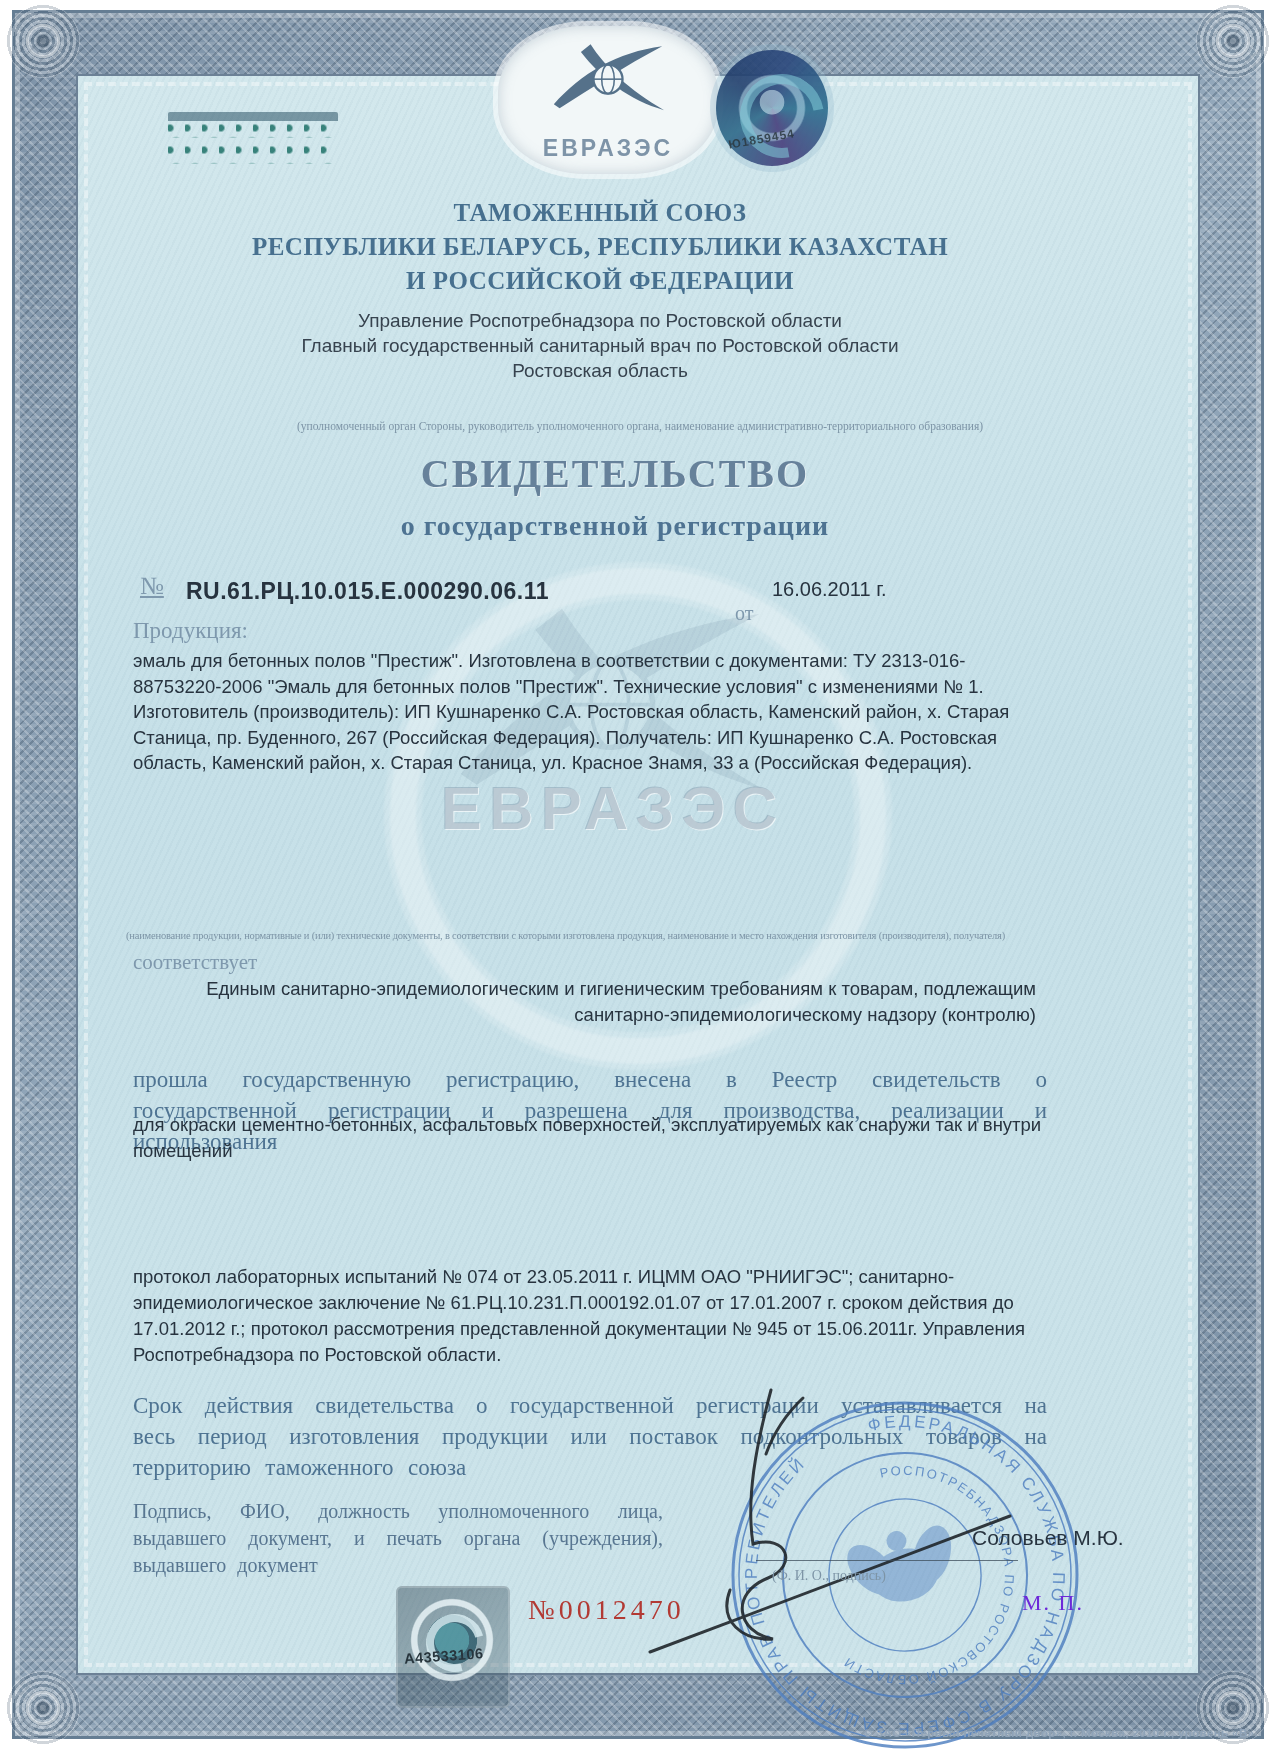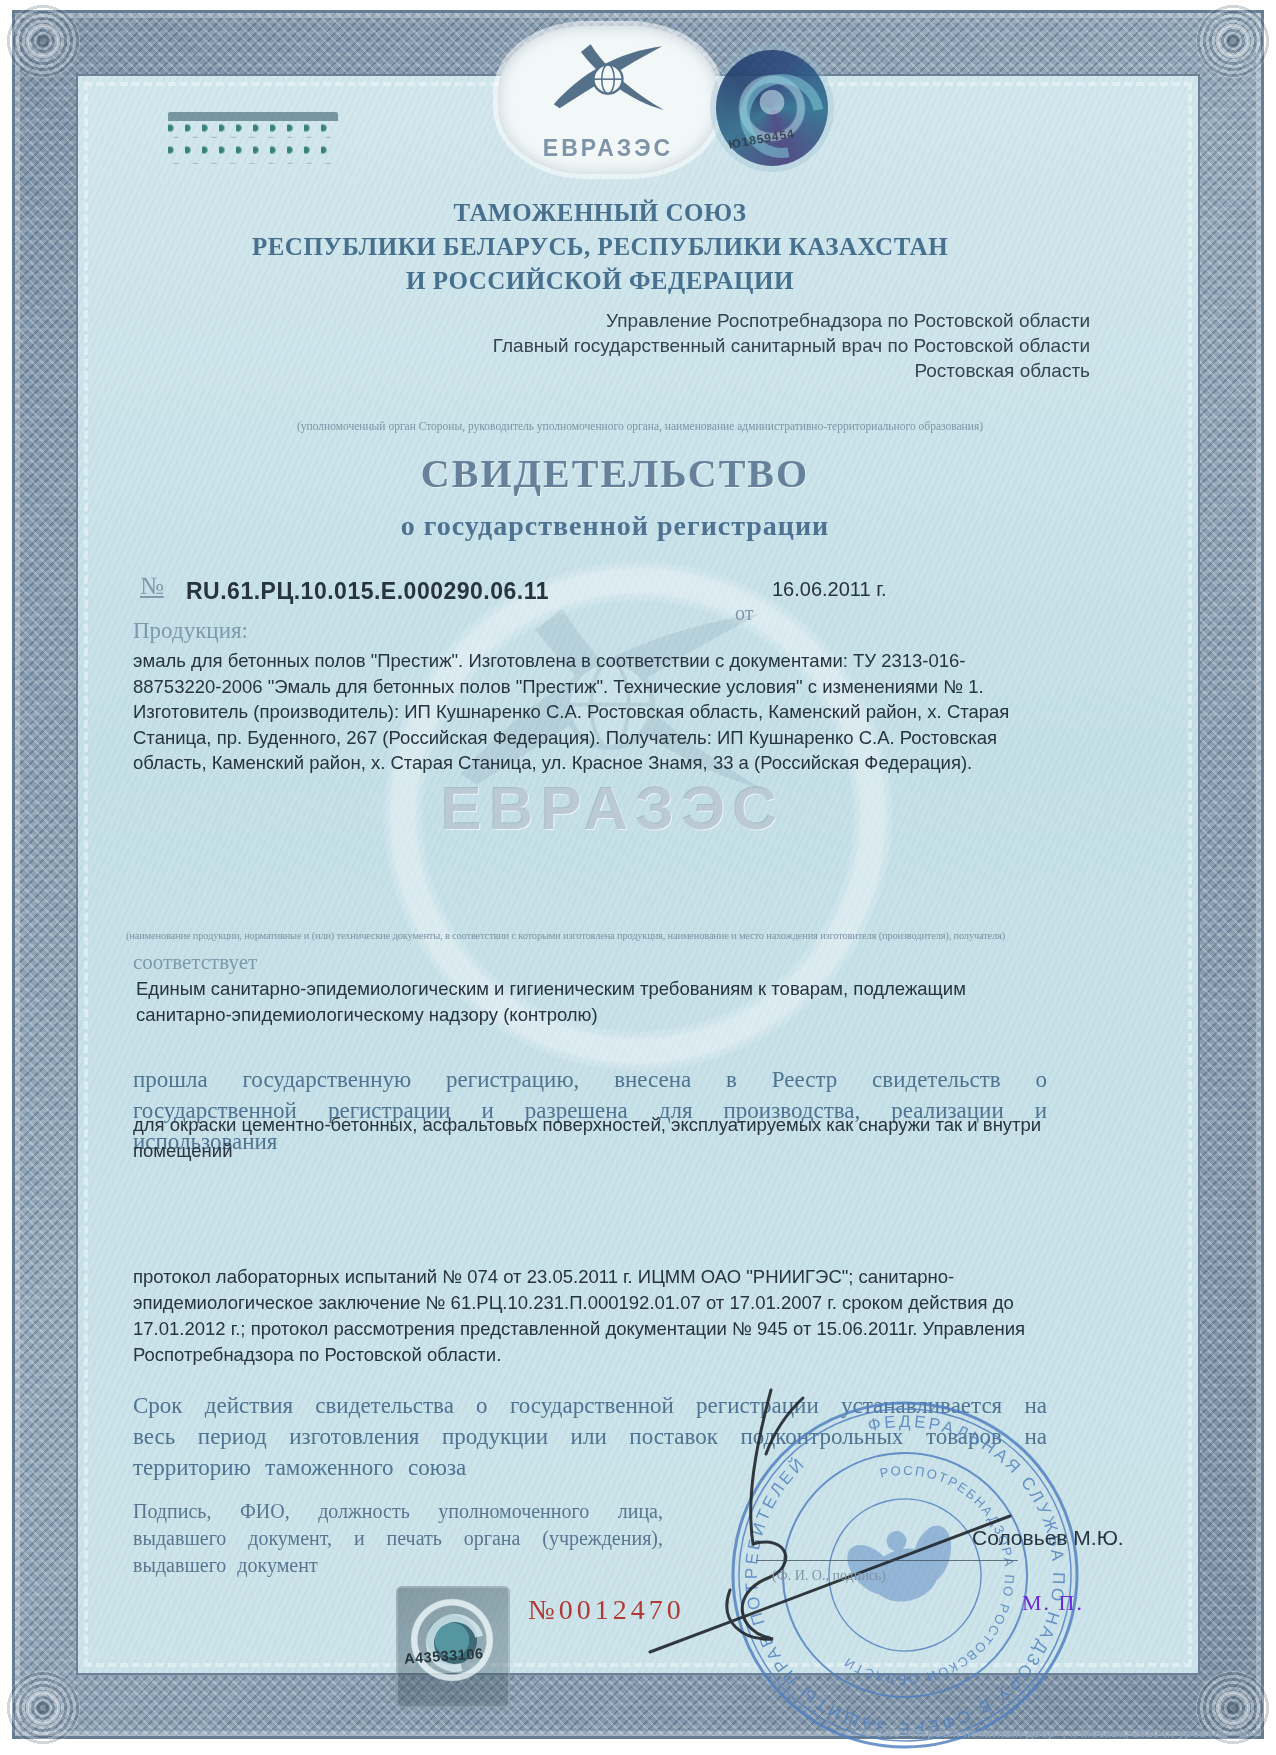--- a/index.html
+++ b/index.html
@@ -123,41 +123,41 @@
   <div class="holo-top">
     <div class="ring"></div>
     <div class="holo-num">Ю1859454</div>
   </div>
 
   <div class="c ser-h" style="left:110px;top:196px;width:980px;text-align:center;font-size:25px;line-height:34px;letter-spacing:.5px;">
     <div>ТАМОЖЕННЫЙ СОЮЗ</div>
     <div>РЕСПУБЛИКИ БЕЛАРУСЬ, РЕСПУБЛИКИ КАЗАХСТАН</div>
     <div>И РОССИЙСКОЙ ФЕДЕРАЦИИ</div>
   </div>
-  <div class="c sans" style="left:110px;top:308px;width:980px;text-align:right;font-size:19px;line-height:25px;color:#37434f;">
+  <div class="c sans" style="left:110px;top:308px;width:980px;text-align:center;font-size:19px;line-height:25px;color:#37434f;">
     <div>Управление Роспотребнадзора по Ростовской области</div>
     <div>Главный государственный санитарный врач по Ростовской области</div>
     <div>Ростовская область</div>
   </div>
   <div class="c note" style="left:140px;top:420px;width:1000px;text-align:center;font-size:11.5px;">(уполномоченный орган Стороны, руководитель уполномоченного органа, наименование административно-территориального образования)</div>
 
   <div class="c" style="left:110px;top:450px;width:1010px;text-align:center;font-weight:bold;font-size:40px;letter-spacing:2px;color:#66819a;text-shadow:1px 1px 0 rgba(255,255,255,.5);">СВИДЕТЕЛЬСТВО</div>
   <div class="c ser-h" style="left:110px;top:510px;width:1010px;text-align:center;font-size:28px;letter-spacing:1px;color:#4e7392;">о государственной регистрации</div>
 
   <div class="c label" style="left:140px;top:572px;font-size:25px;text-decoration:underline;">№</div>
   <div class="c sans" style="left:186px;top:578px;font-size:23px;letter-spacing:.5px;font-weight:bold;">RU.61.РЦ.10.015.Е.000290.06.11</div>
   <div class="c label" style="left:735px;top:602px;font-size:20px;">от</div>
   <div class="c sans" style="left:772px;top:578px;font-size:20px;">16.06.2011 г.</div>
 
   <div class="c label" style="left:133px;top:618px;font-size:23px;">Продукция:</div>
   <div class="c sans" style="left:133px;top:648px;width:914px;font-size:18.5px;line-height:25.5px;">эмаль для бетонных полов "Престиж". Изготовлена в соответствии с документами: ТУ 2313-016-88753220-2006 "Эмаль для бетонных полов "Престиж". Технические условия" с изменениями № 1. Изготовитель (производитель): ИП Кушнаренко С.А. Ростовская область, Каменский район, х. Старая Станица, пр. Буденного, 267 (Российская Федерация).  Получатель: ИП Кушнаренко С.А. Ростовская область, Каменский район, х. Старая Станица, ул. Красное Знамя, 33 а (Российская Федерация).</div>
   <div class="c note" style="left:126px;top:930px;width:930px;font-size:10.5px;letter-spacing:-.2px;">(наименование продукции, нормативные и (или) технические документы, в соответствии с которыми изготовлена продукция, наименование и место нахождения изготовителя (производителя), получателя)</div>
 
   <div class="c label" style="left:133px;top:950px;font-size:21px;">соответствует</div>
-  <div class="c sans" style="left:136px;top:976px;width:900px;font-size:18.5px;line-height:26px;">Единым санитарно-эпидемиологическим и гигиеническим требованиям к товарам, подлежащим санитарно-эпидемиологическому надзору (контролю)</div>
+  <div class="c sans" style="left:136px;top:976px;width:900px;font-size:18.5px;line-height:26px;text-align:right;">Единым санитарно-эпидемиологическим и гигиеническим требованиям к товарам, подлежащим санитарно-эпидемиологическому надзору (контролю)</div>
 
   <div class="c accent just" style="left:133px;top:1038px;width:914px;font-size:23px;line-height:31px;margin-top:26px;">прошла государственную регистрацию, внесена в Реестр свидетельств о государственной регистрации и разрешена для производства, реализации и использования</div>
   <div class="c sans" style="left:133px;top:1112px;width:914px;font-size:18.5px;line-height:26px;">для окраски цементно-бетонных, асфальтовых поверхностей, эксплуатируемых как снаружи так и внутри помещений</div>
 
   <div class="c sans" style="left:133px;top:1264px;width:914px;font-size:18.5px;line-height:26px;">протокол лабораторных испытаний № 074 от 23.05.2011 г. ИЦММ ОАО "РНИИГЭС"; санитарно-эпидемиологическое заключение № 61.РЦ.10.231.П.000192.01.07 от 17.01.2007 г. сроком действия до 17.01.2012 г.; протокол рассмотрения представленной документации № 945 от 15.06.2011г. Управления Роспотребнадзора по Ростовской области.</div>
 
   <div class="c accent just" style="left:133px;top:1390px;width:914px;font-size:23px;line-height:31px;">Срок действия свидетельства о государственной регистрации устанавливается на весь период изготовления продукции или поставок подконтрольных товаров на территорию таможенного союза</div>
 
   <div class="c accent just" style="left:133px;top:1498px;width:530px;font-size:20px;line-height:27px;word-spacing:.3em;color:#587691;">Подпись, ФИО, должность уполномоченного лица, выдавшего документ, и печать органа (учреждения), выдавшего документ</div>
 

